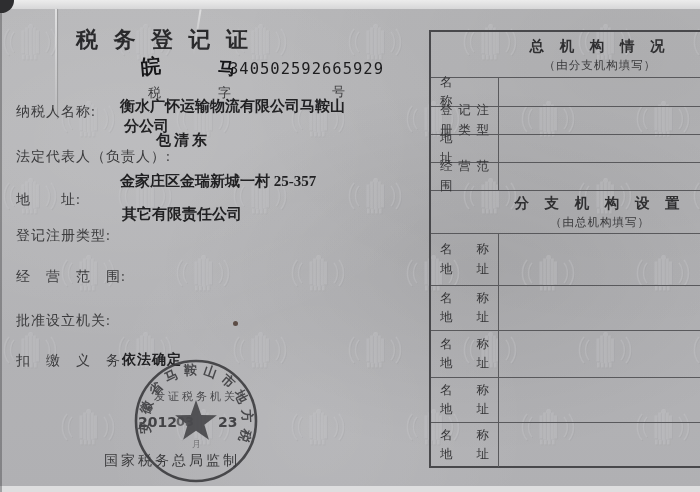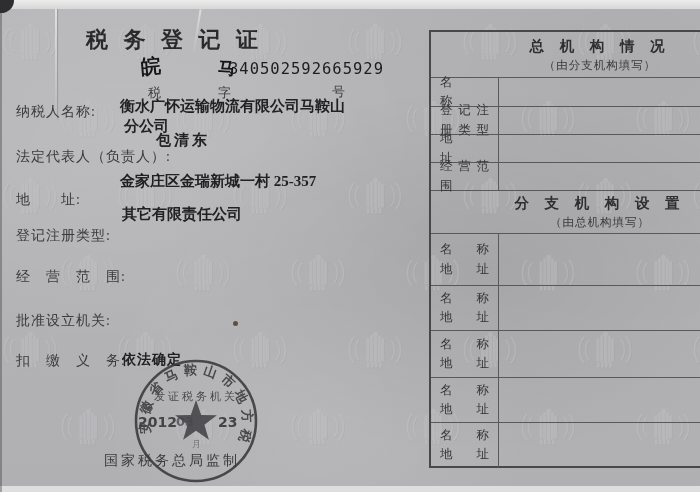--- a/index.html
+++ b/index.html
@@ -96,21 +96,21 @@
   </svg>
 
   <div class="abs strip-top"></div>
   <div class="abs strip-bottom"></div>
   <div class="abs edge-left"></div>
   <div class="abs corner-blob"></div>
   <div class="abs crease1"></div>
   <div class="abs crease2"></div>
   <div class="abs dot"></div>
 
-  <div class="abs" style="left:86px;top:25px;font-size:22px;font-weight:bold;letter-spacing:5px;color:#2a2a2c;white-space:pre;">税 务 登 记 证</div>
+  <div class="abs" style="left:76px;top:25px;font-size:22px;font-weight:bold;letter-spacing:5px;color:#2a2a2c;white-space:pre;">税 务 登 记 证</div>
 
   <div class="abs hw" style="left:141px;top:53px;font-size:20px;transform:rotate(-5deg);">皖</div>
   <div class="abs hw" style="left:218px;top:57px;font-size:17px;transform:rotate(3deg);">马</div>
   <div class="abs" style="left:229px;top:60px;font-size:15.5px;font-weight:normal;letter-spacing:1px;
               font-family:'DejaVu Sans Mono',monospace;color:#1d1d1f;">340502592665929</div>
 
   <div class="abs lbl small" style="left:148px;top:84px;">税</div>
   <div class="abs lbl small" style="left:218px;top:84px;">字</div>
   <div class="abs lbl small" style="left:332px;top:83px;">号</div>
 

